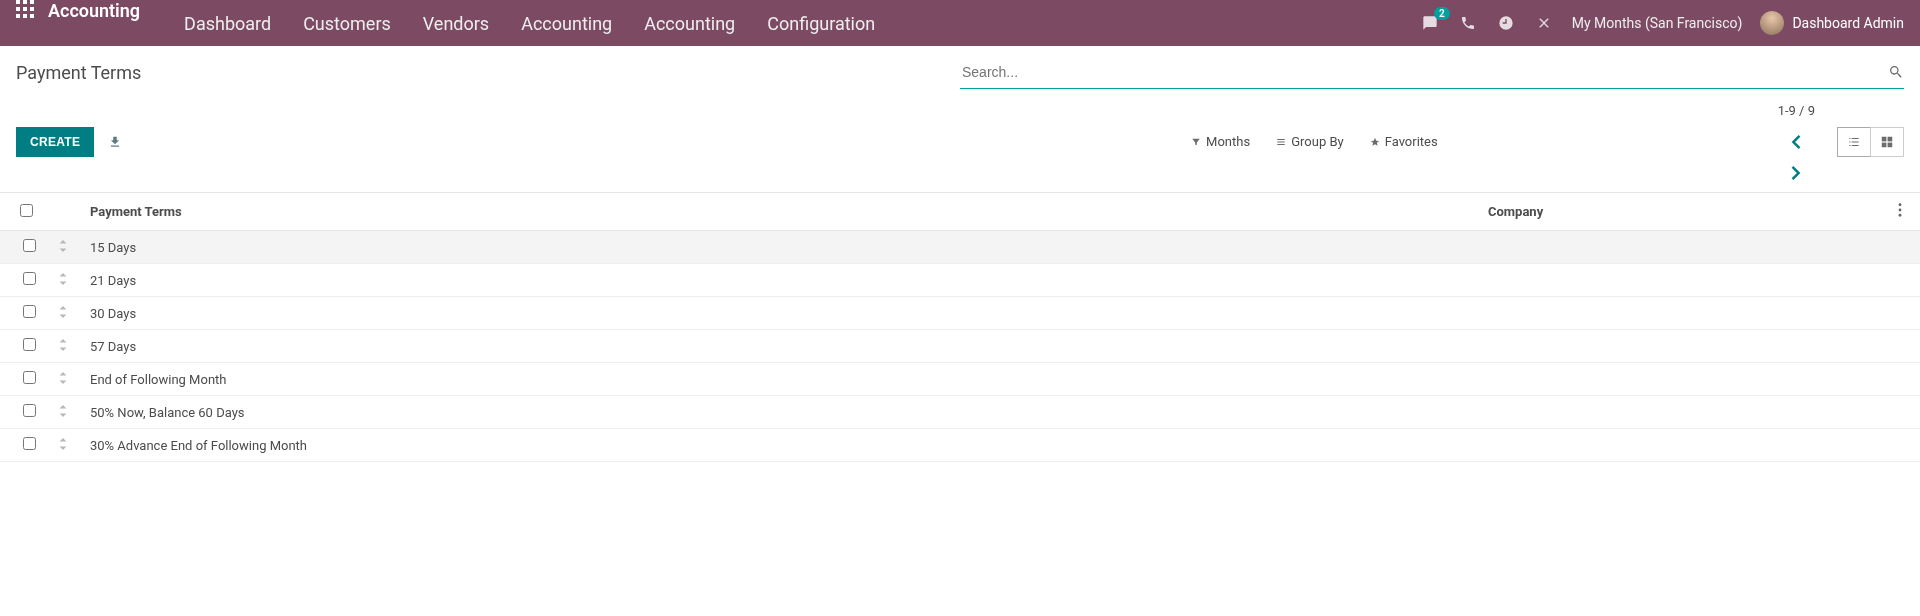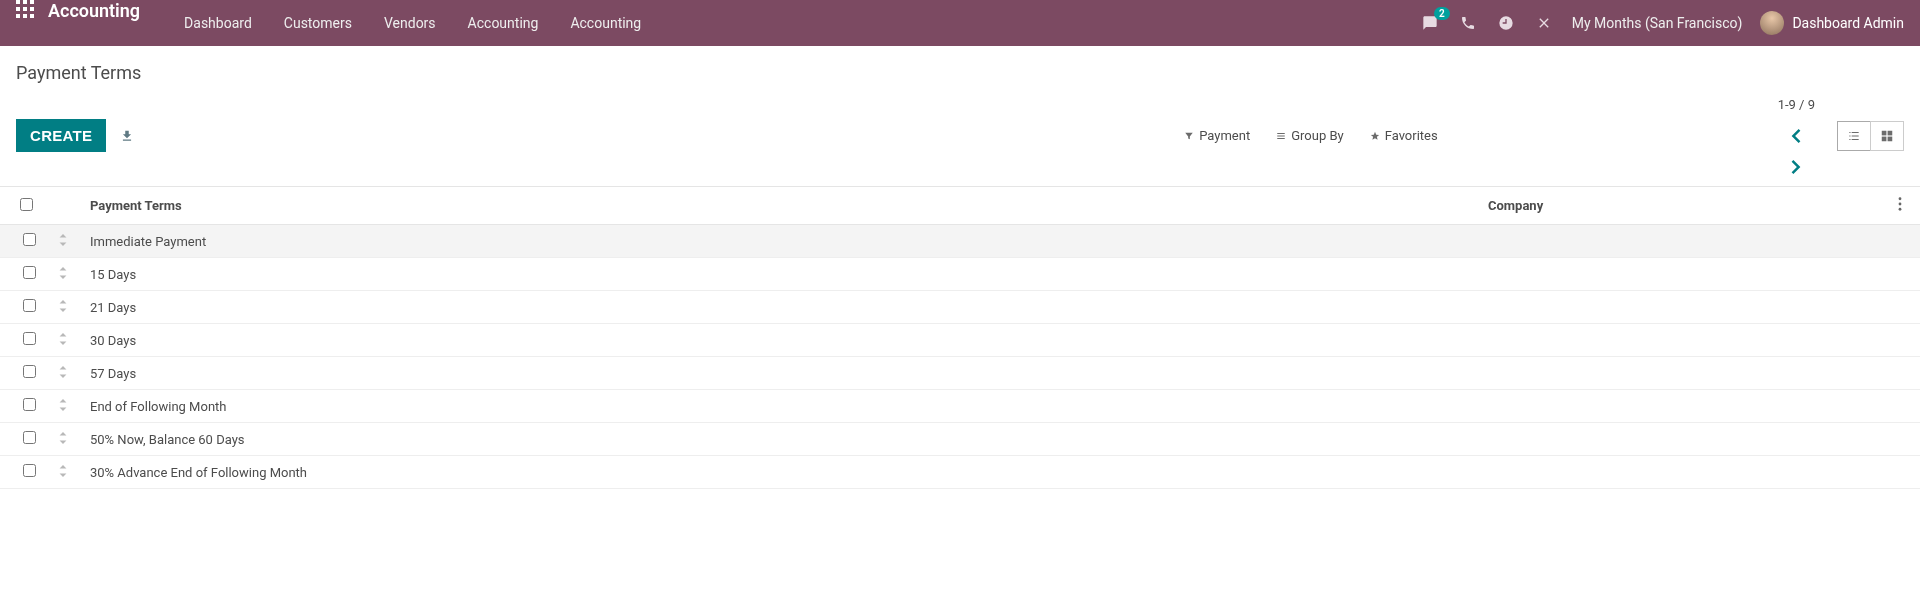--- a/index.html
+++ b/index.html
@@ -2,41 +2,41 @@
 <html><head>
 <meta charset="utf-8">
 <style>
 * { box-sizing: border-box; margin: 0; padding: 0; }
 body { font-family: -apple-system, BlinkMacSystemFont, "Segoe UI", Roboto, Helvetica, Arial, sans-serif; font-size: 13px; color: #4c4c4c; background: #fff; width: 1920px; }
 .navbar { background: #7c4a62; height: 46px; display: flex; padding: 0 16px; color: #fff; }
 .apps-icon { width: 18px; height: 18px; margin-right: 14px; cursor: pointer; }
 .apps-icon svg { fill: #fff; }
 .app-name { font-size: 18px; font-weight: 600; margin-right: 28px; }
 .nav-menu { display: flex; gap: 0; }
-.nav-item { padding: 0 16px; font-size: 14px; color: #eee; height: 46px; display: flex; align-items: center; cursor: pointer; }
+.nav-item { padding: 0 16px; font-size: 18px; color: #eee; height: 46px; display: flex; align-items: center; cursor: pointer; }
 .nav-spacer { flex: 1; }
 .nav-right { display: flex; align-items: center; gap: 18px; }
 .icon-btn { color: #e7dbe2; cursor: pointer; position: relative; display: flex; align-items: center; justify-content: center; width: 20px; height: 20px; }
 .icon-btn svg { width: 16px; height: 16px; fill: #e7dbe2; }
 .badge { position: absolute; top: -6px; right: -10px; background: #00a09d; color: #fff; border-radius: 9px; font-size: 10px; padding: 1px 5px; font-weight: 600; }
 .company-name { font-size: 14px; color: #eee; cursor: pointer; }
 .user { display: flex; align-items: center; gap: 8px; cursor: pointer; }
 .avatar { width: 24px; height: 24px; border-radius: 50%; background: radial-gradient(circle at 50% 30%, #e8c7a8, #8b6f5a); display: flex; align-items: center; justify-content: center; font-size: 12px; color:#fff; }
 .user-name { font-size: 14px; }
 
 .control-panel { padding: 12px 16px 0 16px; }
 .cp-top { display: flex; align-items: flex-start; }
 .breadcrumb { font-size: 18px; color: #4c4c4c; flex: 1; padding-top: 4px; }
 .search-wrap { flex: 1; max-width: 980px; }
 .search-box { border-bottom: 1px solid #00a09d; display: flex; align-items: center; padding: 2px 0 4px 0; }
 .search-input { flex: 1; border: none; outline: none; font-size: 14px; color: #666; padding: 4px 2px; background: transparent; }
 .search-icon { width: 16px; height: 16px; fill: #6c6c6c; cursor: pointer; margin-left: 8px; }
 
 .cp-bottom { display: flex; align-items: center; margin-top: 14px; padding-bottom: 10px; }
-.btn-create { background: #017e84; color: #fff; border: none; padding: 8px 14px; font-size: 15px; font-weight: 700; letter-spacing: 0.3px; cursor: pointer; }
+.btn-create { background: #017e84; color: #fff; border: none; padding: 8px 14px; font-size: 12px; font-weight: 700; letter-spacing: 0.3px; cursor: pointer; }
 .btn-import { margin-left: 14px; color: #4c6470; cursor: pointer; display: flex; }
 .btn-import svg { width: 14px; height: 14px; fill: #5f7983; }
 .cp-spacer { flex: 1; }
 .search-options { display: flex; align-items: center; gap: 26px; color: #4c4c4c; font-size: 13px; margin-left: 8px; }
 .search-opt { display: flex; align-items: center; gap: 5px; cursor: pointer; }
 .search-opt svg { width: 10px; height: 10px; fill: #6c6c6c; }
 .pager { margin-left: auto; display: flex; align-items: center; gap: 17px; font-size: 13px; color: #4c4c4c; flex-direction: column; }
 .pager-arrow { cursor: pointer; display:flex; }
 .pager-arrow svg { width: 10px; height: 14px; fill: #017e84; }
 .view-switch { display: flex; margin-left: 22px; }
@@ -76,20 +76,21 @@
         <rect x="14" y="14" width="4" height="4"></rect>
       </svg>
   </span>
   <span class="app-name">Accounting</span>
   <div class="nav-menu">
     <span class="nav-item">Dashboard</span>
     <span class="nav-item">Customers</span>
     <span class="nav-item">Vendors</span>
     <span class="nav-item">Accounting</span>
     <span class="nav-item">Accounting</span>
+    <span class="nav-item">Configuration</span>
   </div>
   <div class="nav-spacer"></div>
   <div class="nav-right">
     <span class="icon-btn">
       <svg viewBox="0 0 24 24">
           <path d="M20 2H4c-1.1 0-2 .9-2 2v18l4-4h14c1.1 0 2-.9 2-2V4c0-1.1-.9-2-2-2z"></path>
         </svg>
       <span class="badge">2</span>
     </span>
     <span class="icon-btn">
@@ -111,35 +112,43 @@
     <div class="user">
       <span class="avatar"></span>
       <span class="user-name">Dashboard Admin</span>
     </div>
   </div>
 </div>
 
 <div class="control-panel">
   <div class="cp-top">
     <div class="breadcrumb">Payment Terms</div>
+    <div class="search-wrap">
+      <div class="search-box">
+        <input class="search-input" placeholder="Search..." style="">
+        <svg class="search-icon" viewBox="0 0 24 24">
+            <path d="M15.5 14h-.8l-.3-.3a6.5 6.5 0 1 0-.7.7l.3.3v.8l5 5 1.5-1.5-5-5zM9.5 14a4.5 4.5 0 1 1 0-9 4.5 4.5 0 0 1 0 9z"></path>
+          </svg>
+      </div>
+    </div>
   </div>
   <div class="cp-bottom">
     <button class="btn-create">CREATE</button>
     <span class="btn-import">
       <svg viewBox="0 0 24 24">
           <path d="M19 9h-4V3H9v6H5l7 7 7-7zM5 18v2h14v-2H5z"></path>
         </svg>
     </span>
     <div class="cp-spacer"></div>
     <div class="search-options">
       <span class="search-opt">
         <svg viewBox="0 0 24 24">
             <path d="M3 4h18l-7 9v7l-4-2v-5z"></path>
           </svg>
-        <span>Payment</span>
+        <span>Months</span>
       </span>
       <span class="search-opt">
         <svg viewBox="0 0 24 24">
             <path d="M3 5h18v2H3zm0 6h18v2H3zm0 6h18v2H3z"></path>
           </svg>
         <span>Group By</span>
       </span>
       <span class="search-opt">
         <svg viewBox="0 0 24 24">
             <path d="M12 17.3 5.8 21l1.6-7L2 9.3l7.1-.6L12 2l2.9 6.7 7.1.6-5.4 4.7 1.6 7z"></path>
@@ -191,29 +200,20 @@
             <circle cx="2" cy="14" r="1.6"></circle>
           </svg></th>
     </tr>
   </thead>
   <tbody id="list-body">
       <tr>
         <td class="col-checkbox"><input type="checkbox" style=""></td>
         <td class="col-handle"><svg viewBox="0 0 10 14">
             <path d="M5 0 1 4h8zM5 14l4-4H1z"></path>
           </svg></td>
-        <td class="col-name">Immediate Payment</td>
-        <td class="col-company"></td>
-        <td class="col-opt"></td>
-      </tr>
-      <tr>
-        <td class="col-checkbox"><input type="checkbox" style=""></td>
-        <td class="col-handle"><svg viewBox="0 0 10 14">
-            <path d="M5 0 1 4h8zM5 14l4-4H1z"></path>
-          </svg></td>
         <td class="col-name">15 Days</td>
         <td class="col-company"></td>
         <td class="col-opt"></td>
       </tr>
       <tr>
         <td class="col-checkbox"><input type="checkbox" style=""></td>
         <td class="col-handle"><svg viewBox="0 0 10 14">
             <path d="M5 0 1 4h8zM5 14l4-4H1z"></path>
           </svg></td>
         <td class="col-name">21 Days</td>

